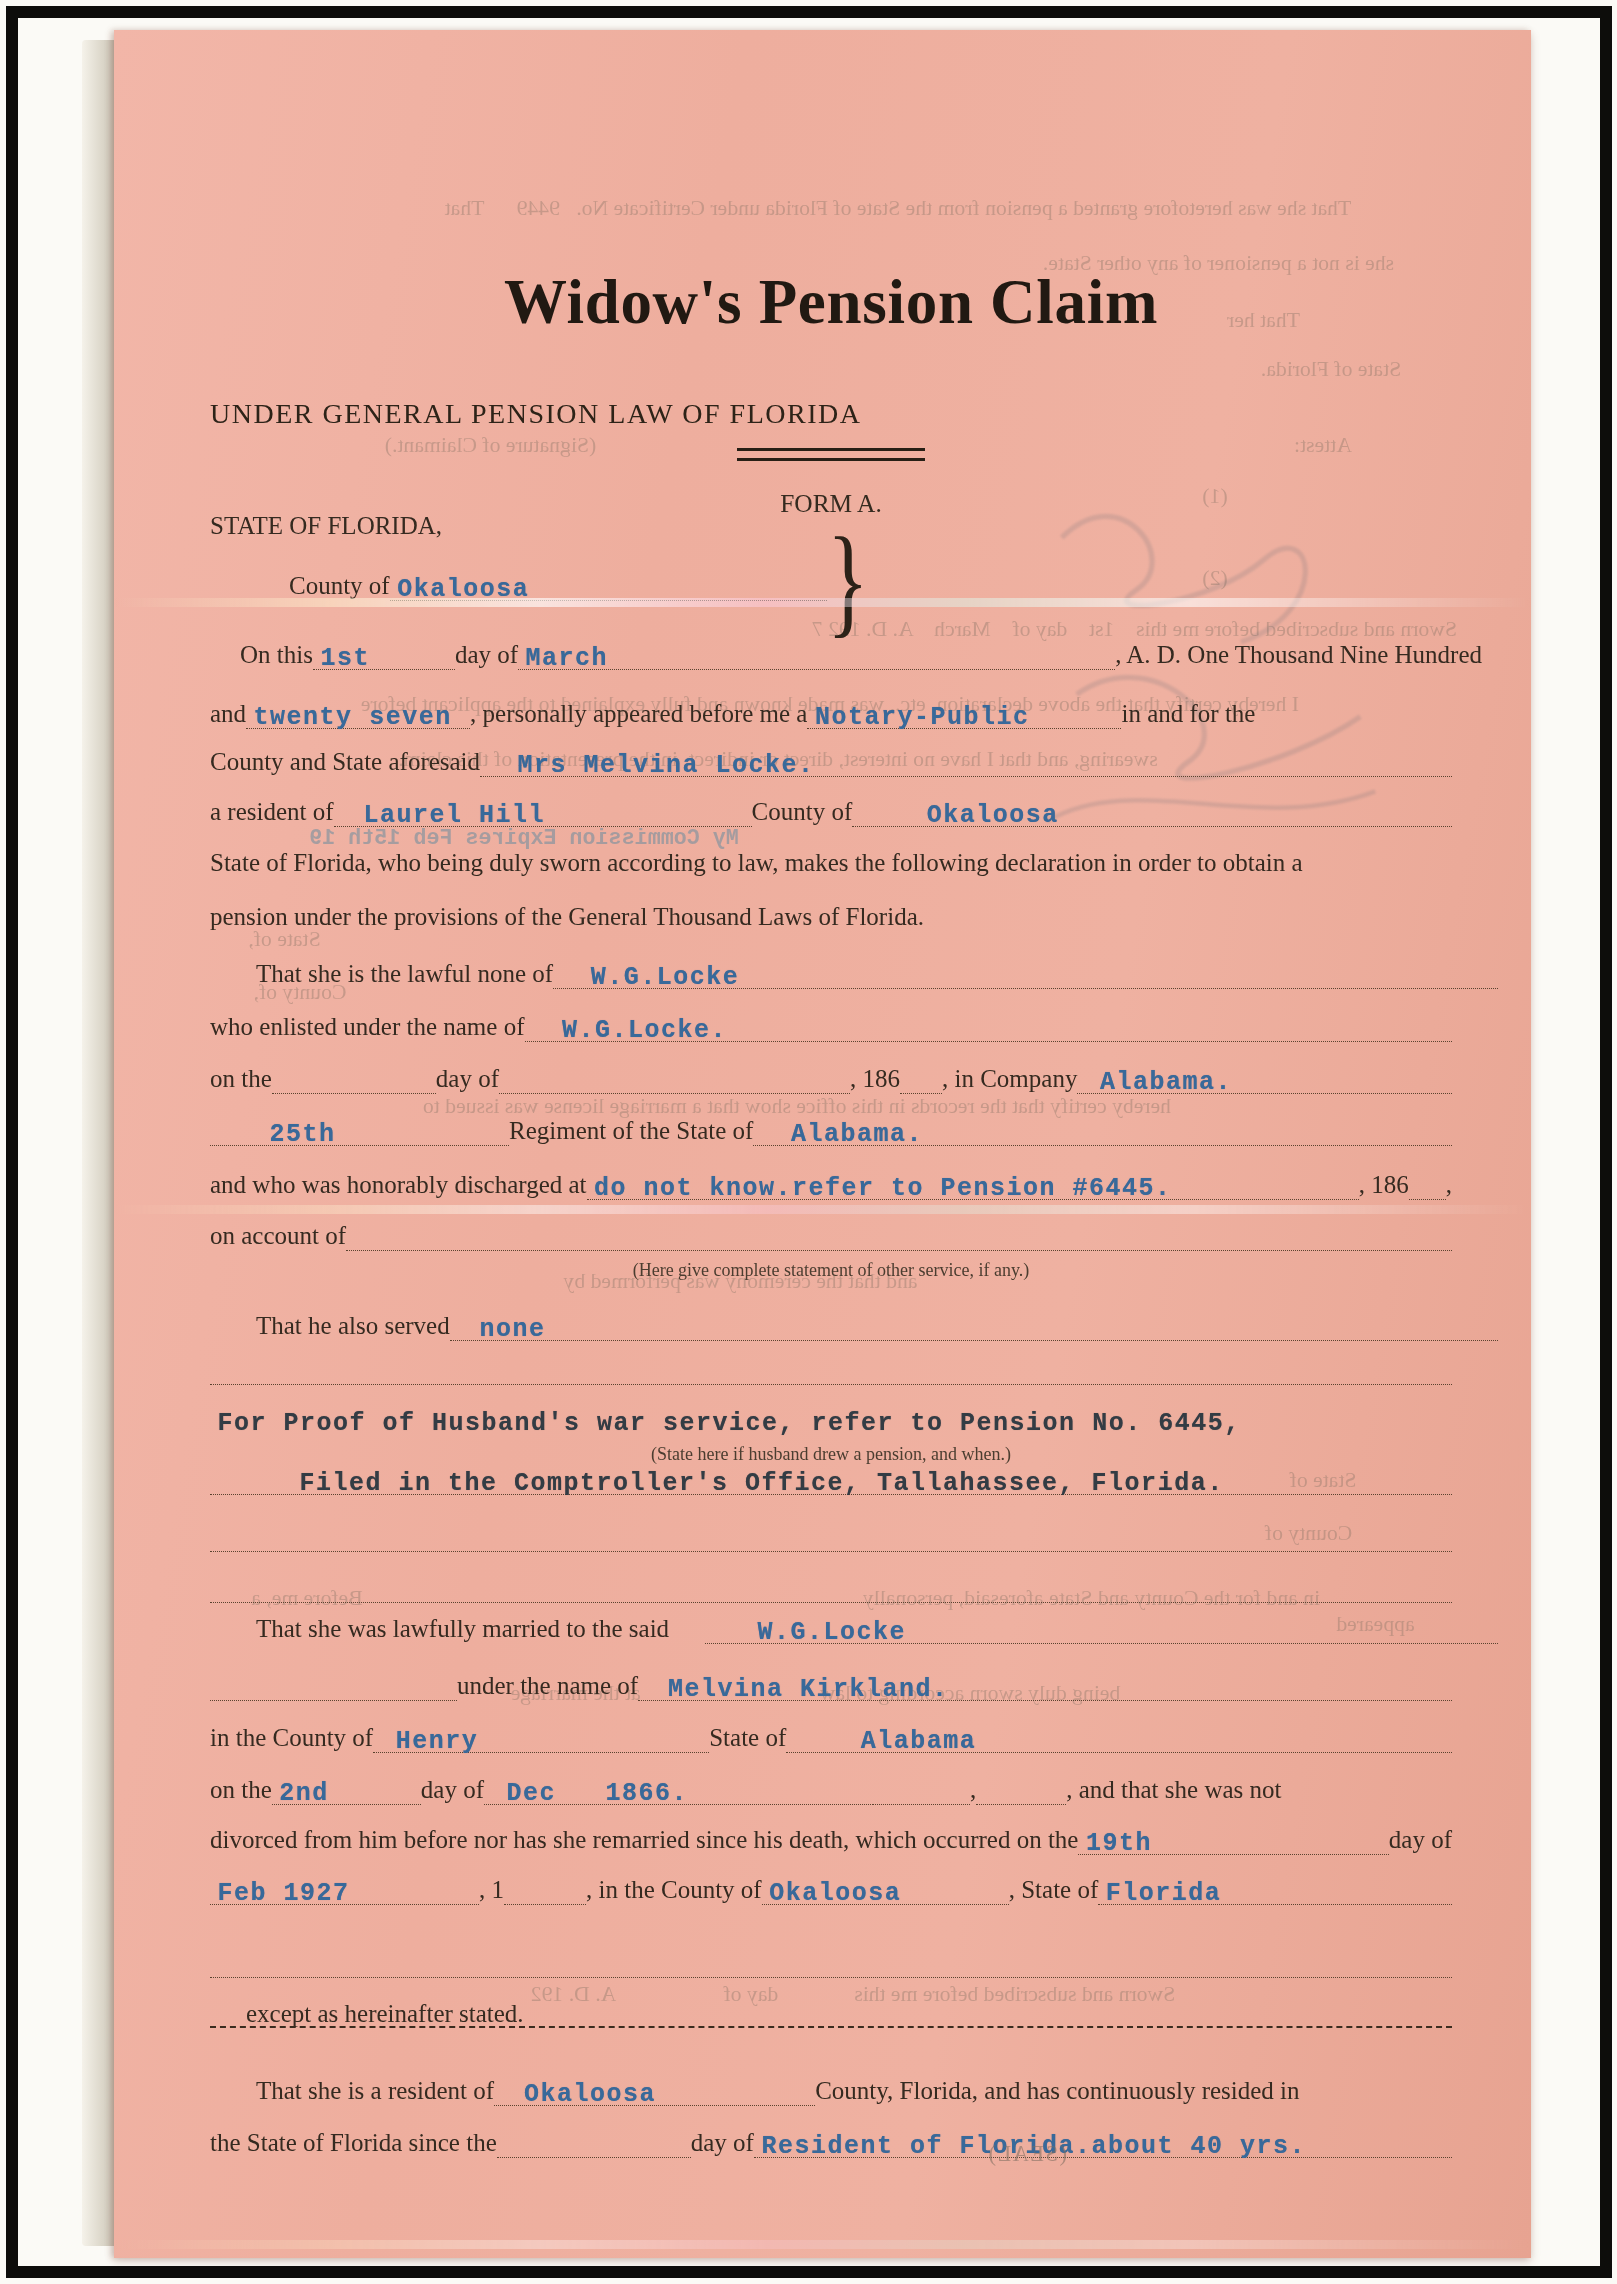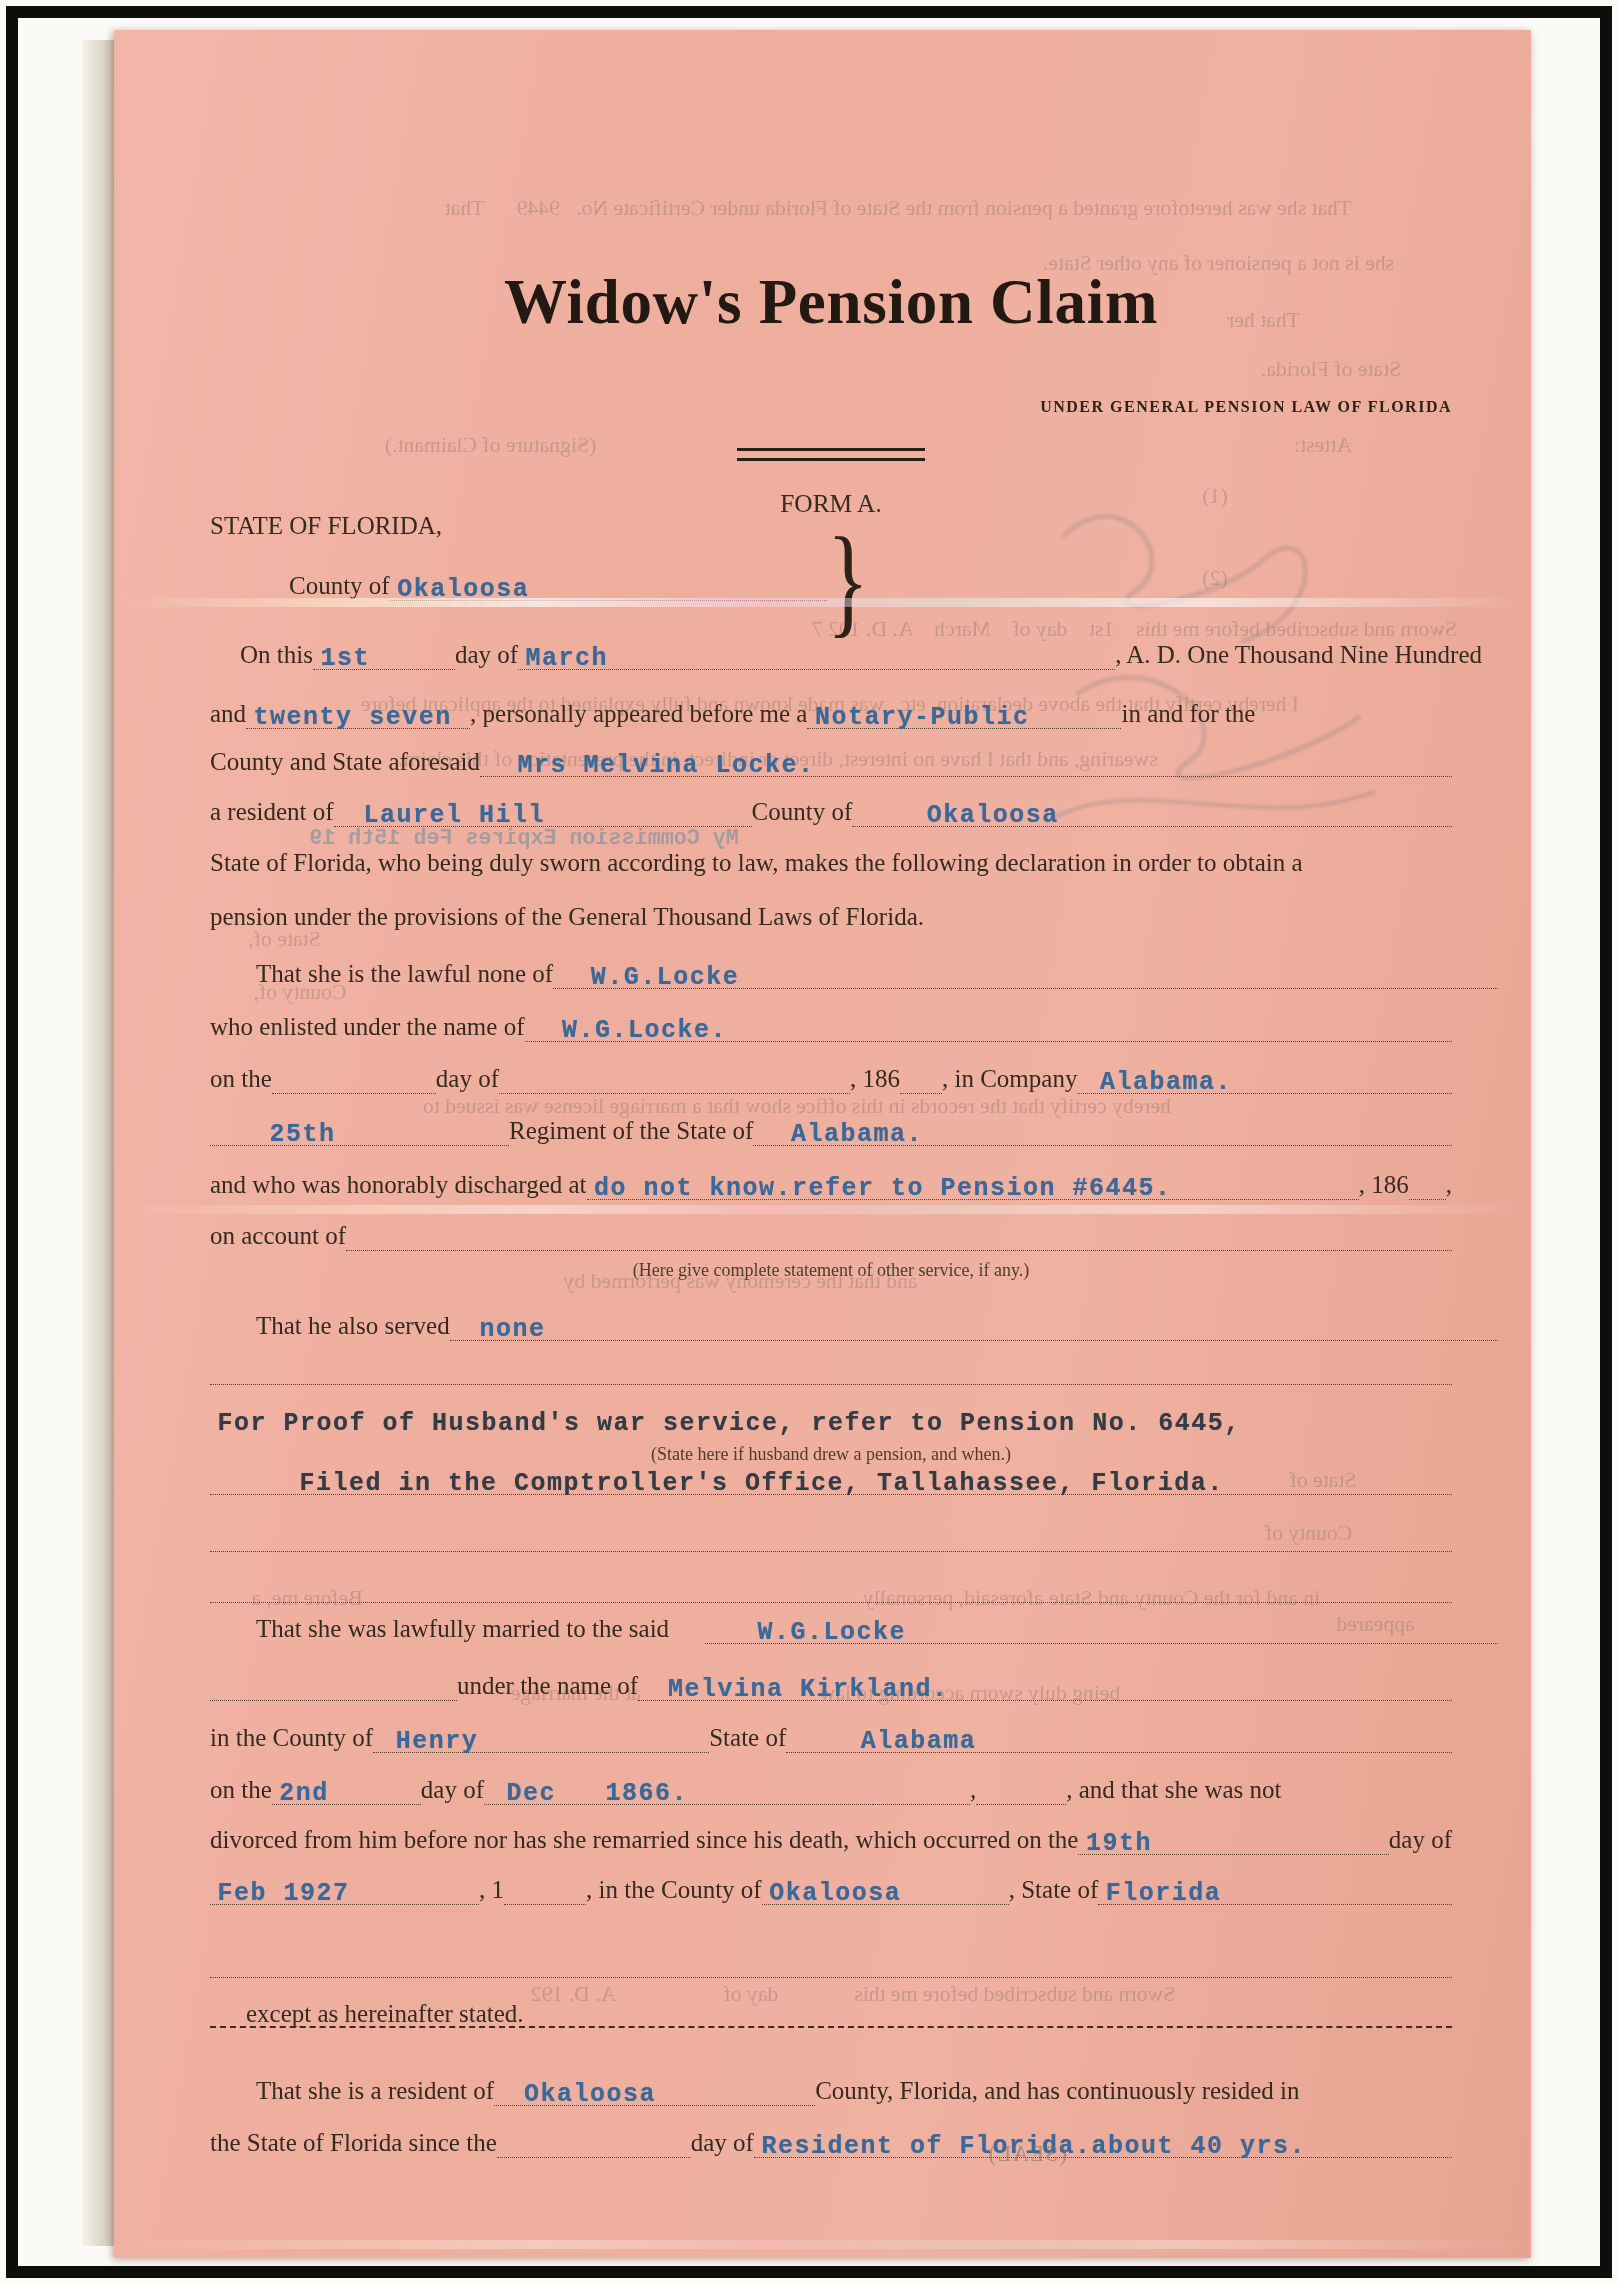--- a/index.html
+++ b/index.html
@@ -8,22 +8,22 @@
   .frame{position:absolute;inset:6px;border:12px solid #0d0d0b;pointer-events:none;z-index:40;}
   .tape{position:absolute;left:82px;top:40px;width:36px;height:2206px;z-index:1;border-radius:3.7px;
         background:linear-gradient(90deg,#f5f2ea,#dcd7ca 55%,#c8c2b5);}
   .page{position:absolute;left:114px;top:30px;width:1417px;height:2228px;z-index:2;
         background:linear-gradient(100deg,#f2b6a8,#eeae9e 35%,#efb1a1 65%,#e7a391);
         box-shadow:-3px 0 6px rgba(120,70,50,.25),0 3.7px 9px rgba(110,60,45,.22);}
   .content{position:absolute;left:96px;top:0;width:1242px;height:100%;}
 
   .title{position:absolute;top:239px;left:0;width:100%;text-align:center;font-weight:700;
          font-size:63px;line-height:1.05;letter-spacing:0.7px;color:#211912;}
-  .subtitle{position:absolute;top:368px;left:0;width:100%;text-align:right;font-weight:700;
-            font-size:16px;letter-spacing:1.5px;color:#2d2318;}
+  .subtitle{position:absolute;top:368px;left:0;width:100%;text-align:left;font-weight:400;
+            font-size:28px;letter-spacing:1.5px;color:#2d2318;}
   .rule2{position:absolute;top:418px;left:50%;transform:translateX(-50%);width:188px;height:6.7px;
          border-top:3px solid #271f15;border-bottom:3px solid #271f15;}
   .formA{position:absolute;top:459px;left:0;width:100%;text-align:center;font-size:25.4px;color:#352b20;}
 
   .fline{position:absolute;left:0;width:100%;display:flex;align-items:flex-end;
          font-size:25px;color:#352a20;white-space:pre;line-height:1.15;text-align:center;}
   .p{flex:0 0 auto;}
   .fill{border-bottom:1.5px dotted #5a432f;display:flex;align-items:flex-end;min-width:27px;height:100%;}
   .grow{flex:1 1 auto;}
   .typed{font-family:"Liberation Mono",monospace;font-weight:700;font-size:25px;color:#38699a;

